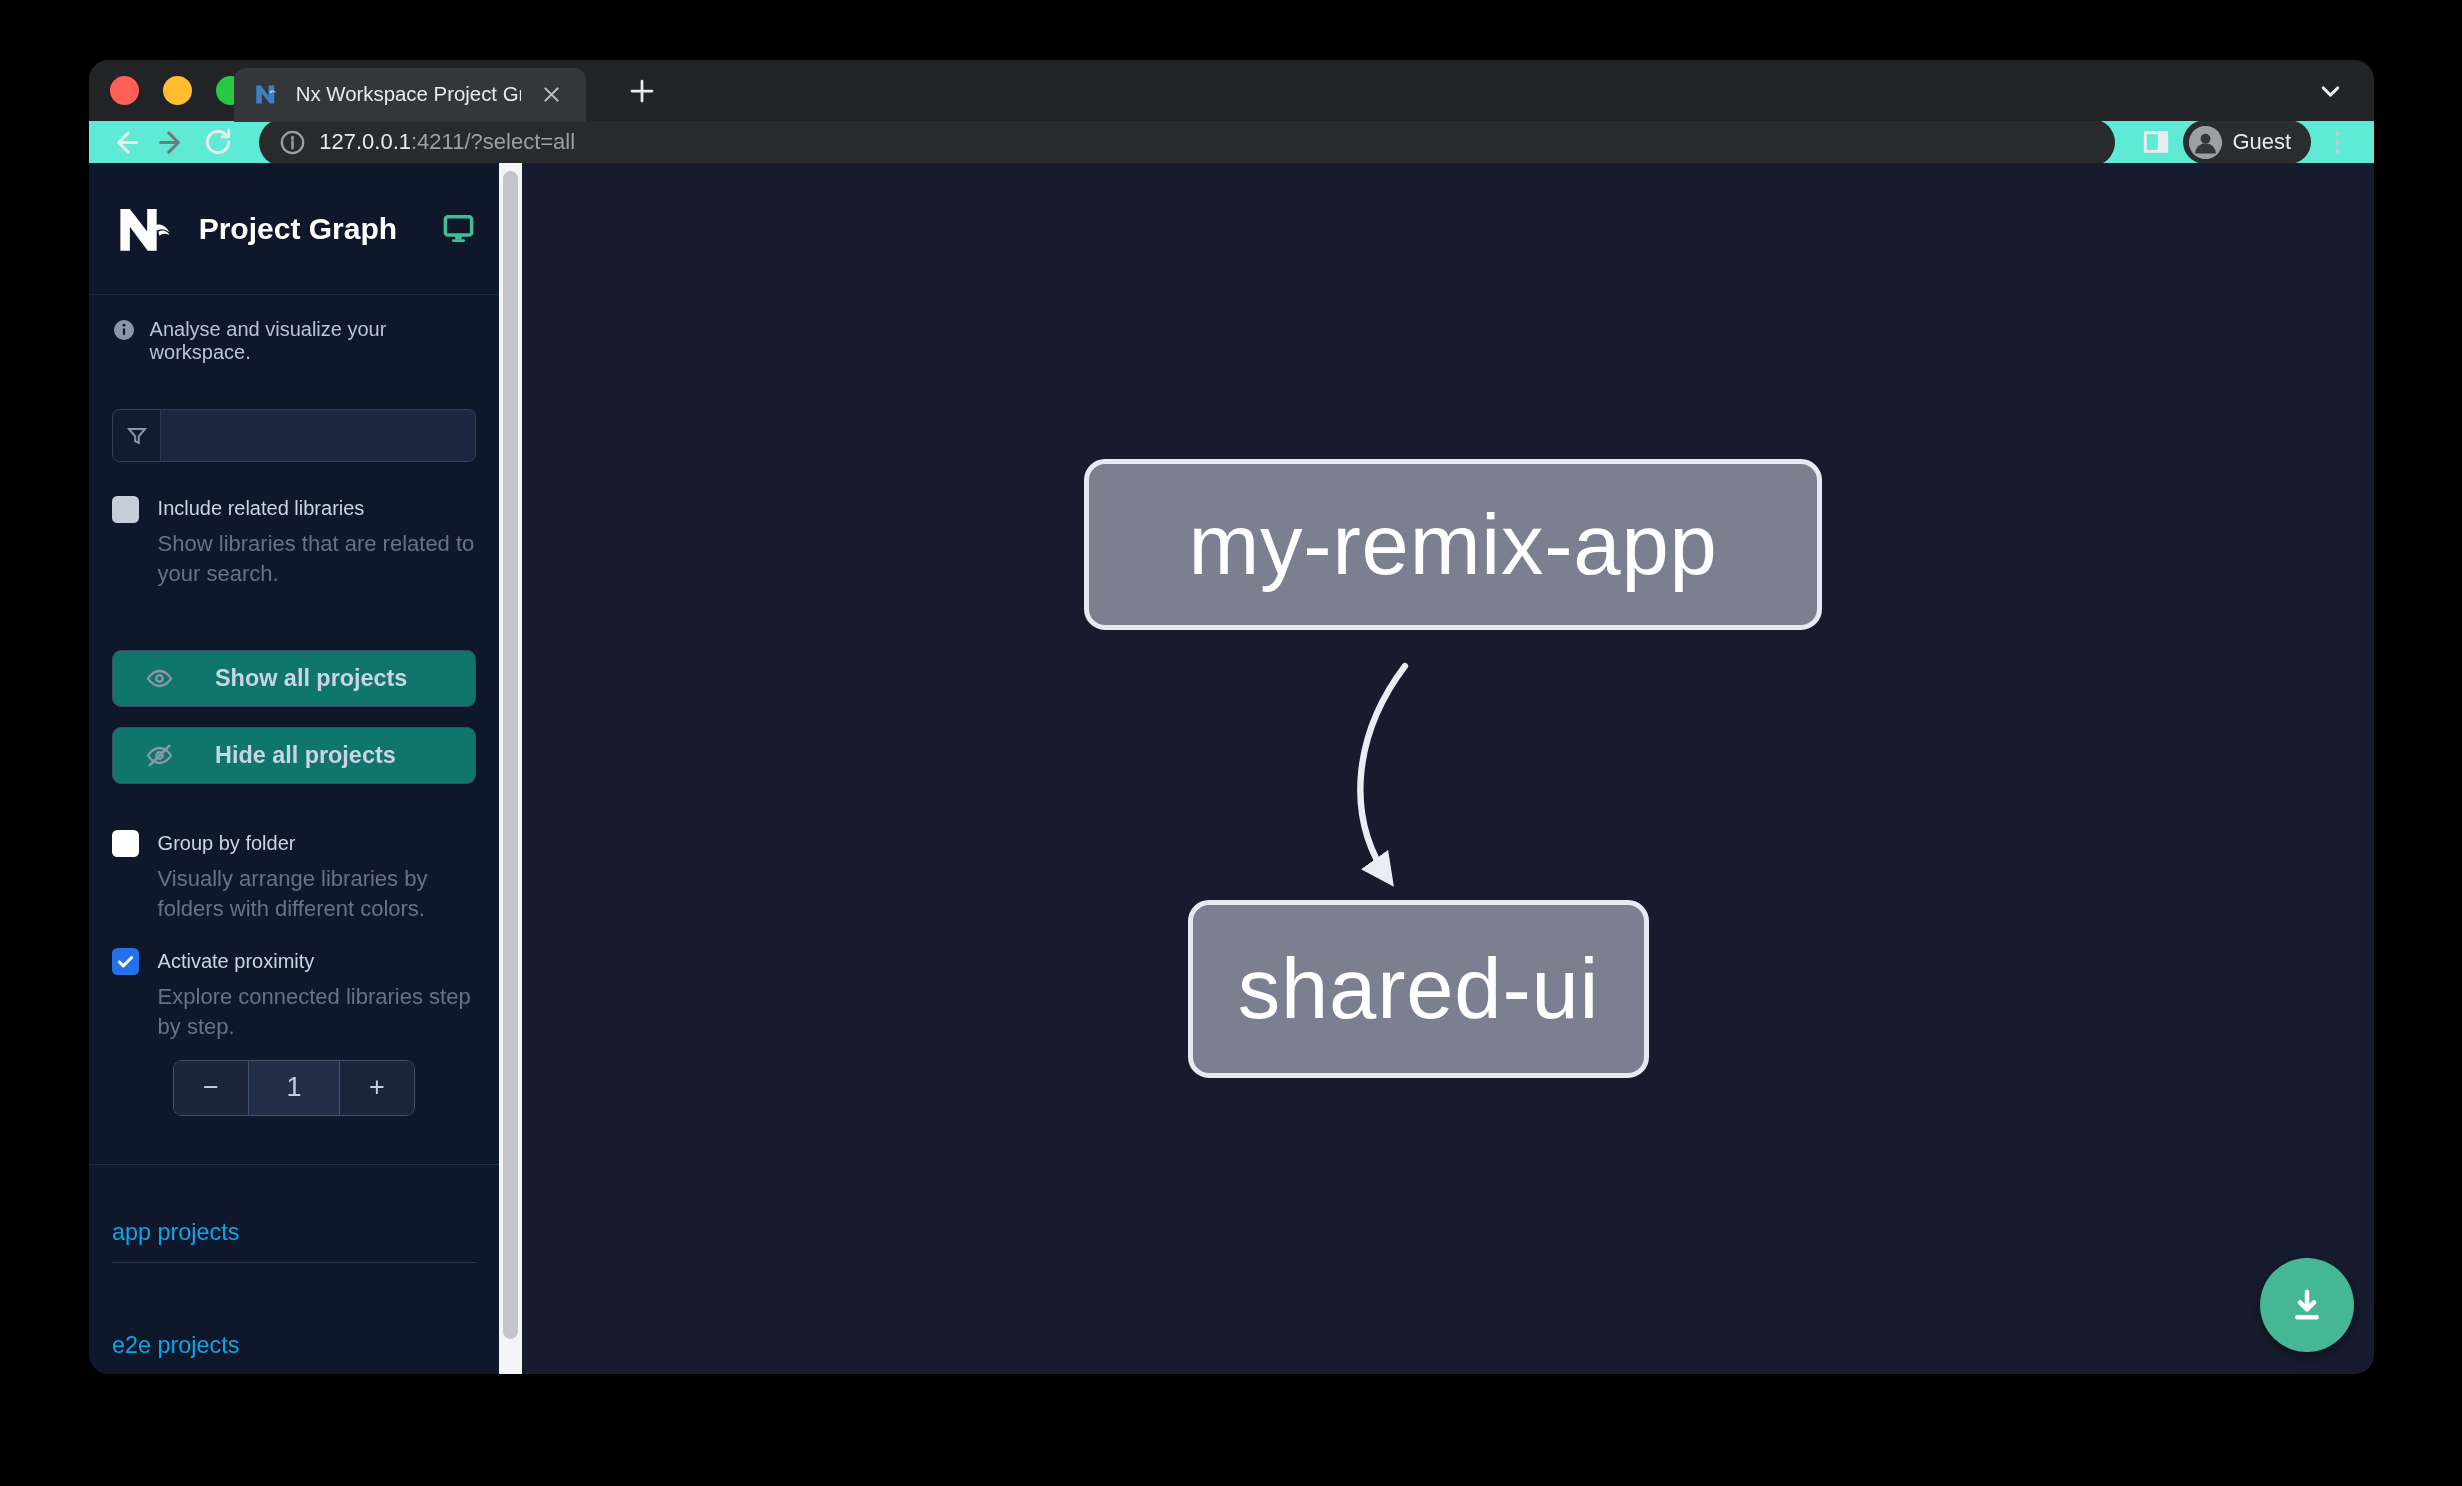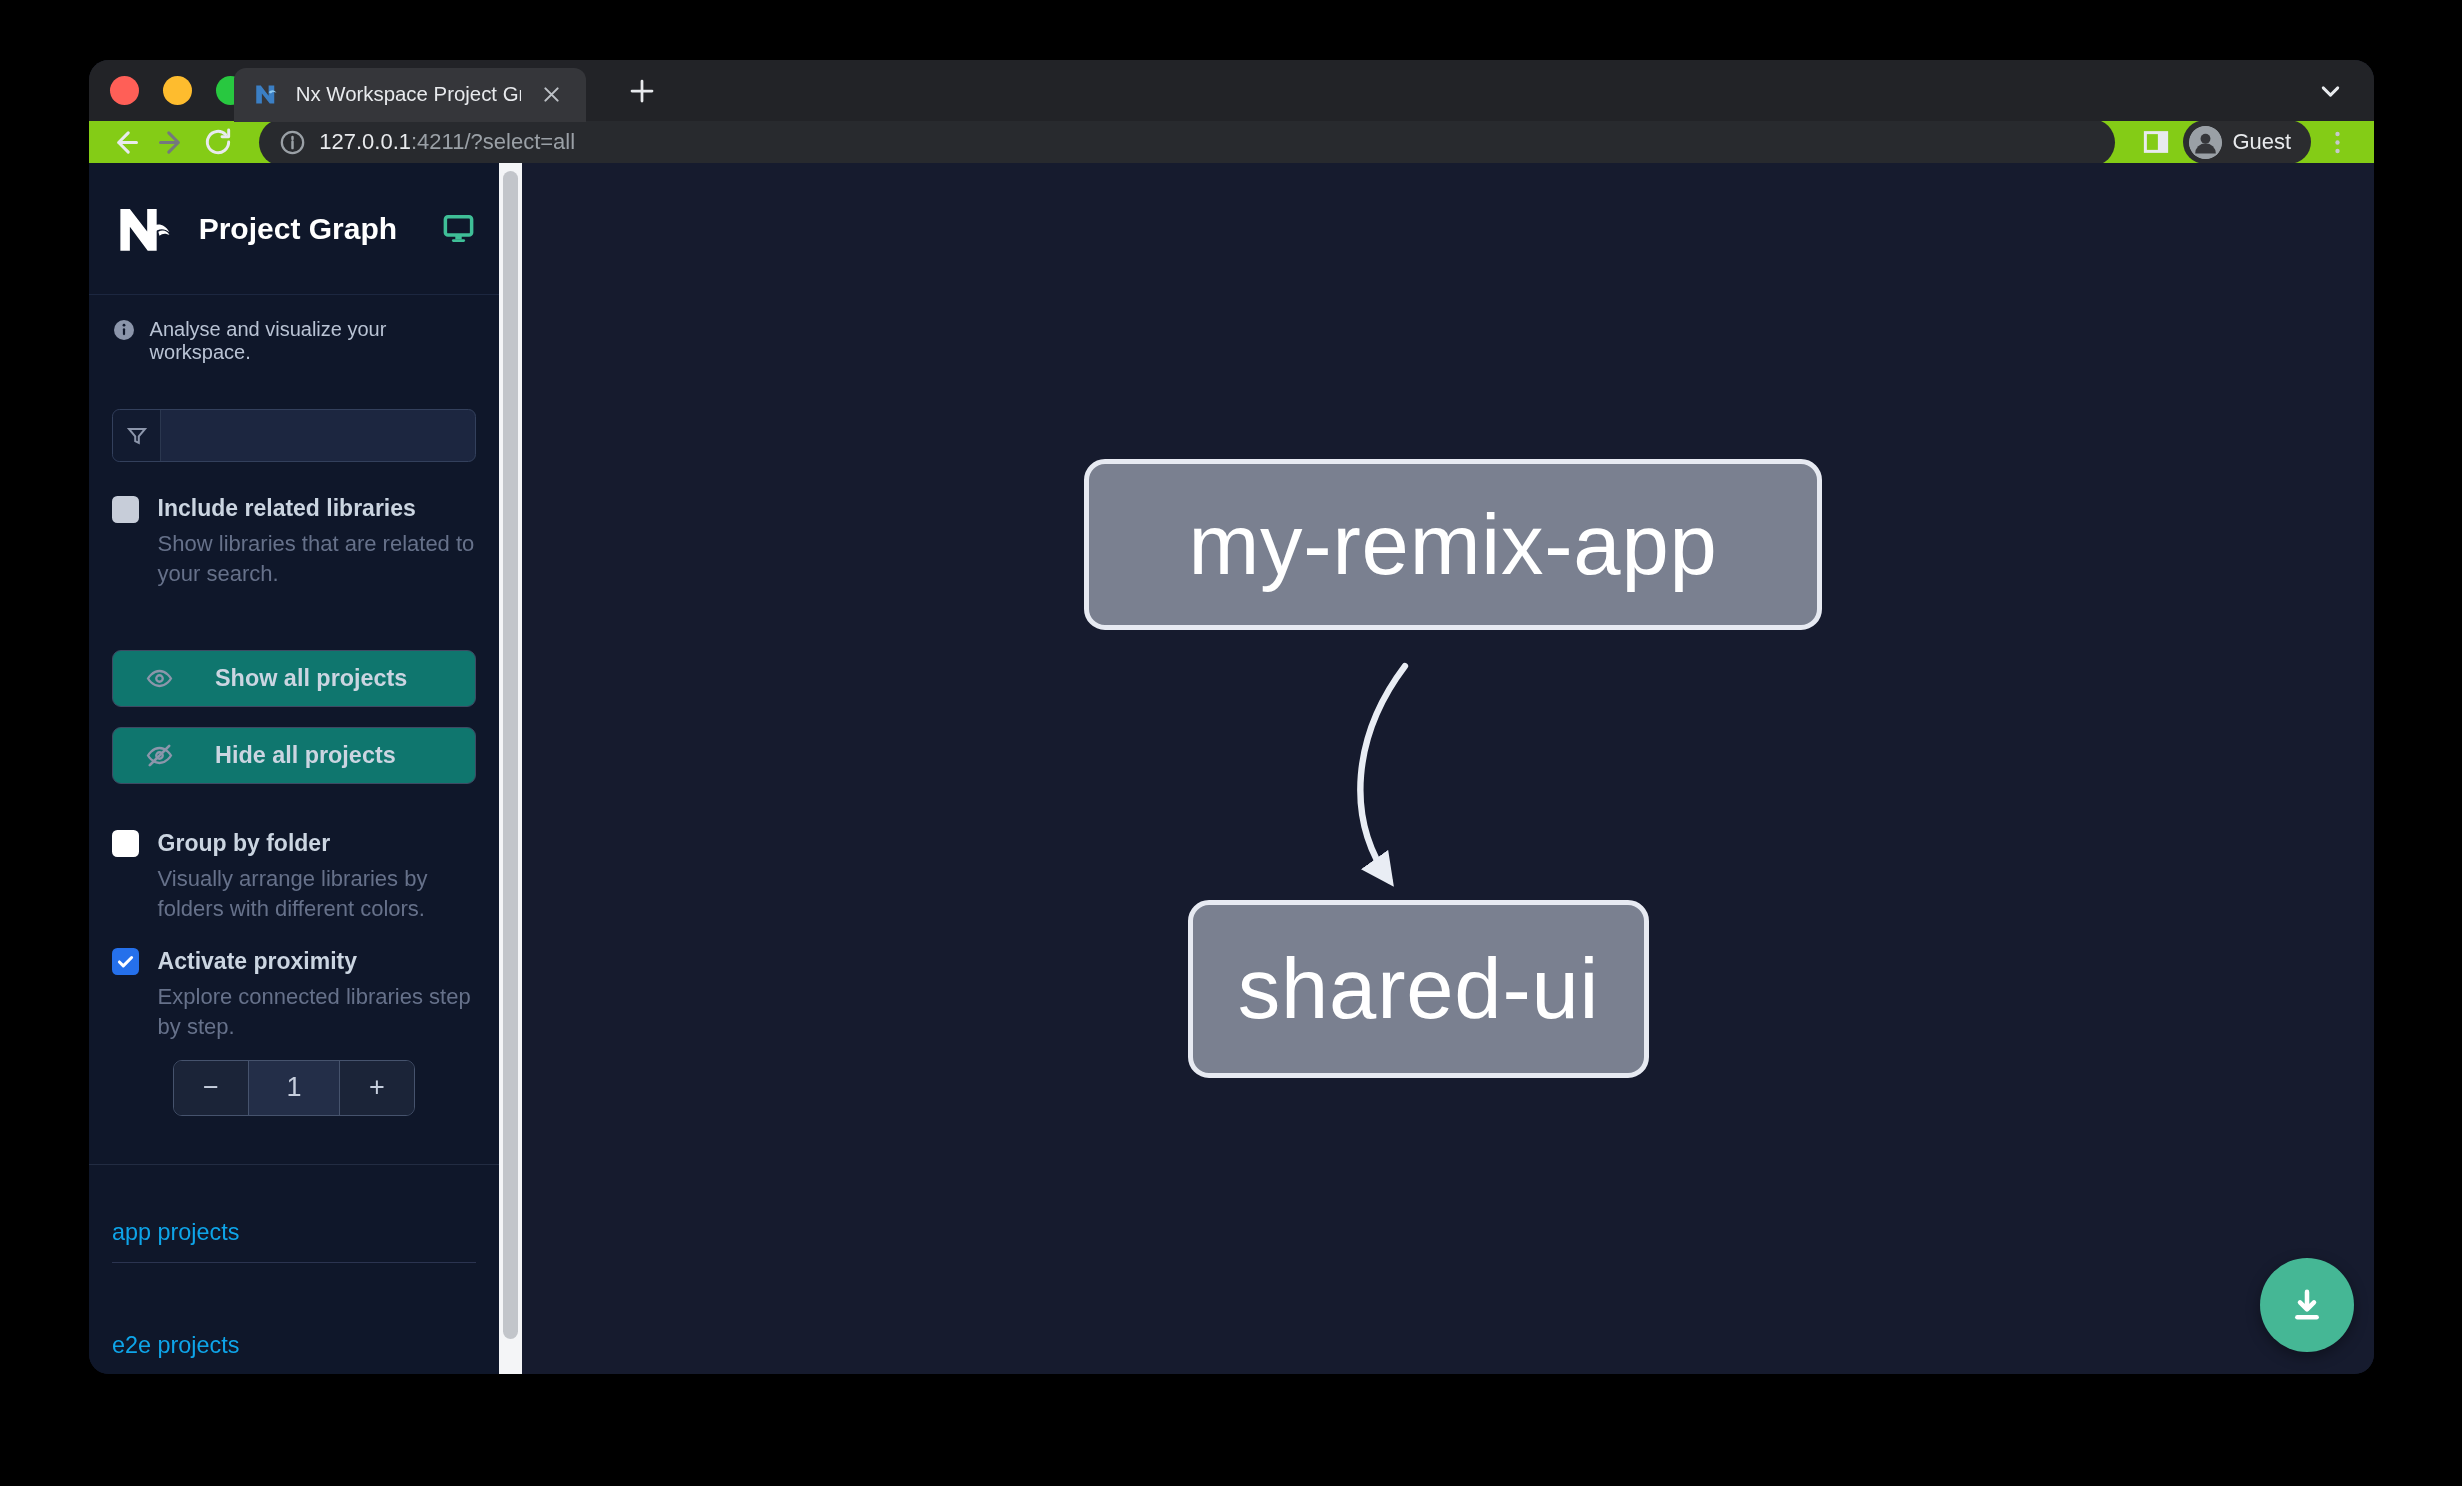--- a/index.html
+++ b/index.html
@@ -18,21 +18,21 @@
   .light.red { background:#ff5f57; } .light.yellow { background:#febc2e; } .light.green { background:#28c840; }
   .tab { position:absolute; left:145px; top:7.6px; width:352px; height:54px; background:#35363a;
          border-radius:12px 12px 0 0; display:flex; align-items:center; padding:0 19.7px; gap:15px; }
   .favicon { width:27px; height:27px; flex:none; }
   .tab-title { font-size:20.4px; color:#e8eaed; white-space:nowrap; overflow:hidden; flex:1; }
   .tab-close { width:30px; height:30px; display:grid; place-items:center; color:#bdc1c6; flex:none; }
   .newtab { position:absolute; left:534px; top:12px; width:38px; height:38px; display:grid; place-items:center; color:#e8eaed; }
   .tabsearch { position:absolute; right:26px; top:15px; width:36px; height:33px; display:grid; place-items:center; color:#e8eaed; }
 
   
-  .toolbar { height:42px; background:#84cc16; display:flex; align-items:center; padding:0 16.6px; gap:7.6px; flex:none; }
+  .toolbar { height:42px; background:#5eead4; display:flex; align-items:center; padding:0 16.6px; gap:7.6px; flex:none; }
   .navbtn { width:39px; height:39px; display:grid; place-items:center; flex:none; }
   .urlbar { flex:1; height:47px; background:#282a2e; border-radius:23.4px; display:flex; align-items:center;
             padding:0 19.7px; gap:13.6px; margin:0 13.6px; min-width:0; }
   .url-text { font-size:22px; white-space:nowrap; overflow:hidden; }
   .url-host { color:#e8eaed; } .url-rest { color:#9aa0a6; }
   .guest-pill { height:44px; background:#2b2c2f; border-radius:22px; display:flex; align-items:center;
                 gap:10.6px; padding:0 19.7px 0 6px; flex:none; }
   .guest-label { font-size:22px; color:#e8eaed; }
   .avatar { width:33px; height:33px; border-radius:50%; background:#9aa0a6; display:grid; place-items:center; overflow:hidden; }
 
@@ -47,21 +47,21 @@
   .search { margin:45px 23px 0; height:53px; border:1.5px solid #33405c; border-radius:7.6px; display:flex; overflow:hidden; background:#1c2640; flex:none; }
   .search-icon-cell { width:48px; background:#121b30; border-right:1.5px solid #2b374f; display:grid; place-items:center; flex:none; }
   .search input { flex:1; background:transparent; border:0; outline:none; color:#cbd5e1; font-size:23px; padding:0 16.6px; min-width:0; font-family:"Liberation Sans",sans-serif; }
   .search input::placeholder { color:#8c96ab; }
 
   .cb-row { display:grid; grid-template-columns:29px 1fr; column-gap:16.6px; padding:0 23px; align-items:start; }
   .cb { width:27px; height:27px; border-radius:5.3px; margin-top:1.5px; display:grid; place-items:center; }
   .cb.gray { background:#c7cdd9; }
   .cb.white { background:#ffffff; }
   .cb.checked { background:#2570eb; }
-  .cb-label { font-size:23px; font-weight:700; color:#cbd5e1; line-height:29px; }
+  .cb-label { font-size:20px; font-weight:400; color:#cbd5e1; line-height:29px; }
   .cb-desc { grid-column:2; font-size:22px; color:#66718a; line-height:30px; margin-top:6px; max-width:327px; }
 
   .sb-btn { margin:0 23px; height:57px; border:1.5px solid #3e4a63; background:#0f766e; border-radius:9px;
             display:flex; align-items:center; gap:41px; padding:0 32px; font-size:23.4px; font-weight:600; color:#cbd5e1; flex:none; }
   .stepper { margin:18px auto 0; width:242px; height:56px; border:1.5px solid #46536d; border-radius:9px;
              display:grid; grid-template-columns:74px 1fr 74px; overflow:hidden; flex:none; }
   .stepper > div { display:grid; place-items:center; font-size:27px; color:#c6cedd; background:#1b2438; }
   .stepper .val { background:#232e48; border-left:1.5px solid #46536d; border-right:1.5px solid #46536d; }
   .sb-divider { margin-top:48px; border-top:1.5px solid #222c42; flex:none; }
   .sb-section { padding:0 23px; flex:none; }

